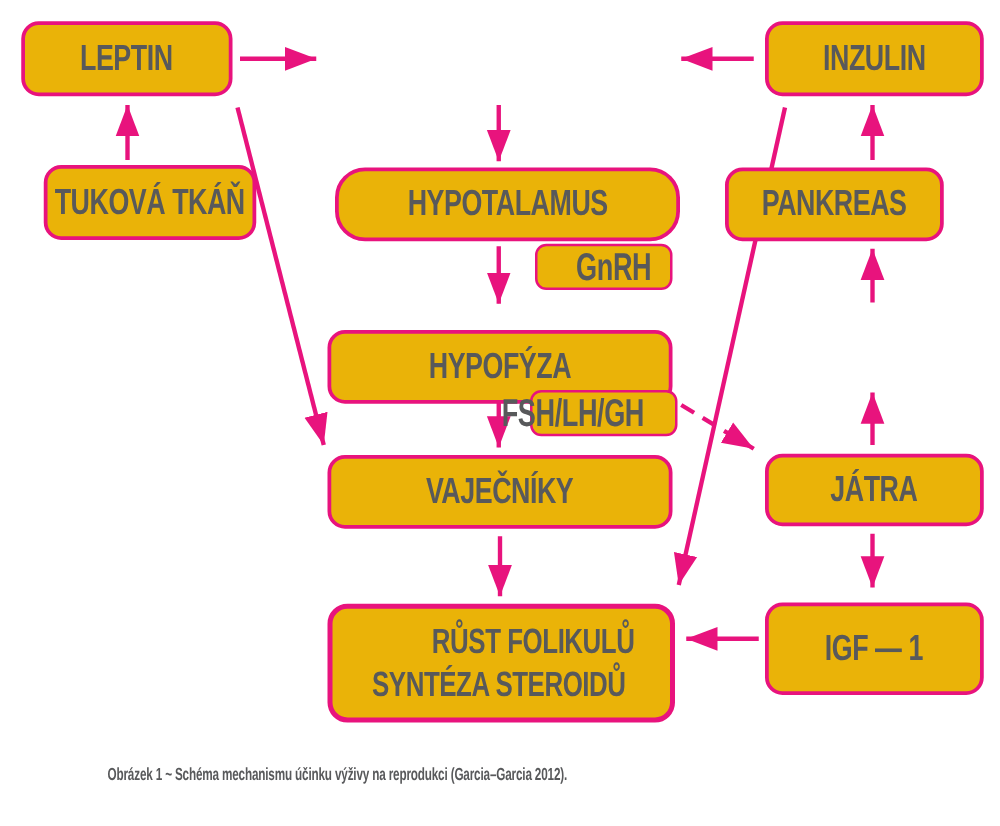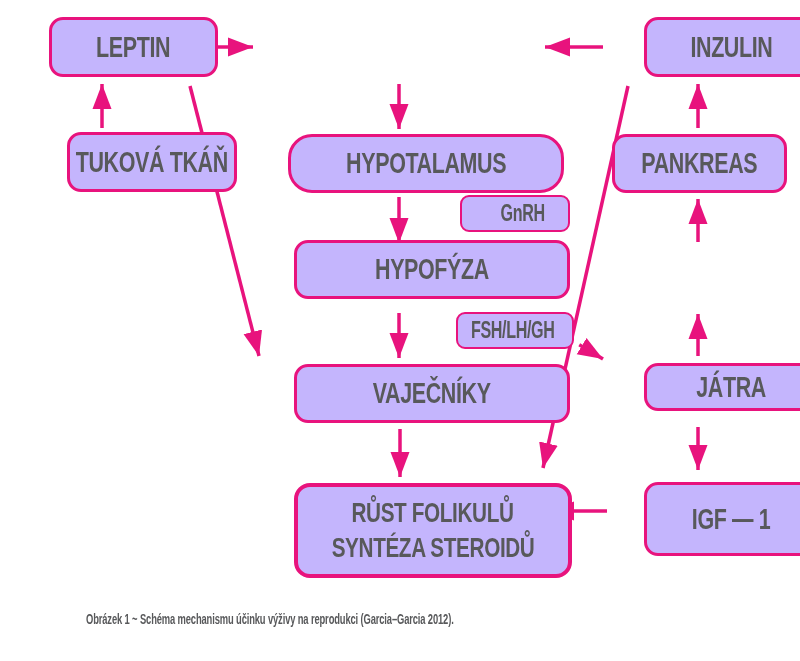--- a/index.html
+++ b/index.html
@@ -11,31 +11,31 @@
   body { font-family:"Liberation Sans", sans-serif; background:#fff; }
   .stage {
     position:relative; width:800px; height:661px;
     background:var(--background); overflow:hidden;
   }
   svg.edges { position:absolute; left:0; top:0; }
   .edge { stroke:var(--accent); stroke-width:3.5; fill:none; }
   .edge.dashed { stroke-dasharray:12 8; }
   #ah path { fill:var(--accent); }
   .node {
-    position:absolute; background:#c4b5fd;
+    position:absolute; background:#eab308;
     border:3px solid var(--accent); border-radius:14px;
     display:flex; align-items:center; justify-content:center;
-    color:var(--text); font-weight:bold; font-size:29px; white-space:nowrap;margin-left:32px;
+    color:var(--text); font-weight:bold; font-size:29px; white-space:nowrap;
   }
   .node .lbl { display:inline-block; transform:scaleX(0.74); letter-spacing:-0.5px; }
-  .node.small { border-width:2px; border-radius:9px; font-size:23px;padding-left:16px; }
+  .node.small { border-width:2px; border-radius:9px; font-size:31px;padding-left:16px; }
   .node.small .lbl { transform:scaleX(0.70); }
   .node.big {
     border-width:4px; border-radius:16px;
-    flex-direction:column; line-height:1.22; font-size:28px;
+    flex-direction:column; line-height:1.22; font-size:28px;align-items:flex-end;
   }
   .caption {
     position:absolute; left:86px; top:611px;
     color:var(--text); font-weight:bold; font-size:14px; white-space:nowrap;
   }
   .caption .lbl { display:inline-block; transform:scaleX(0.67); transform-origin:left center; letter-spacing:-0.2px; }
 </style>
 </head>
 <body>
 
@@ -66,39 +66,39 @@
 
   <div class="node" style="left:17px; top:17px; width:169px; height:60px;">
     <span class="lbl">LEPTIN</span>
   </div>
   <div class="node" style="left:35px; top:132px; width:170px; height:60px;">
     <span class="lbl">TUKOVÁ TKÁŇ</span>
   </div>
   <div class="node" style="left:612px; top:17px; width:175px; height:60px;">
     <span class="lbl">INZULIN</span>
   </div>
-  <div class="node" style="left:256px; top:134px; width:276px; height:59px;border-radius:24px;">
+  <div class="node" style="left:268px; top:134px; width:276px; height:59px;border-radius:24px;">
     <span class="lbl">HYPOTALAMUS</span>
   </div>
   <div class="node" style="left:580px; top:134px; width:175px; height:59px;align-items:center;">
     <span class="lbl">PANKREAS</span>
   </div>
   <div class="node small" style="left:428px; top:195px; width:110px; height:37px;">
     <span class="lbl">GnRH</span>
   </div>
-  <div class="node" style="left:262px; top:240px; width:276px; height:59px;">
+  <div class="node" style="left:262px; top:264px; width:276px; height:59px;">
     <span class="lbl">HYPOFÝZA</span>
   </div>
   <div class="node small" style="left:424px; top:312px; width:118px; height:37px;justify-content:flex-end;">
     <span class="lbl">FSH/LH/GH</span>
   </div>
   <div class="node" style="left:262px; top:364px; width:276px; height:59px;">
     <span class="lbl">VAJEČNÍKY</span>
   </div>
-  <div class="node" style="left:612px; top:363px; width:175px; height:48px;">
+  <div class="node" style="left:612px; top:363px; width:175px; height:58px;">
     <span class="lbl">JÁTRA</span>
   </div>
   <div class="node big" style="left:262px; top:483px; width:278px; height:95px;">
     <span class="lbl">RŮST FOLIKULŮ</span>
     <span class="lbl">SYNTÉZA STEROIDŮ</span>
   </div>
   <div class="node" style="left:612px; top:482px; width:175px; height:74px;">
     <span class="lbl">IGF — 1</span>
   </div>
 

